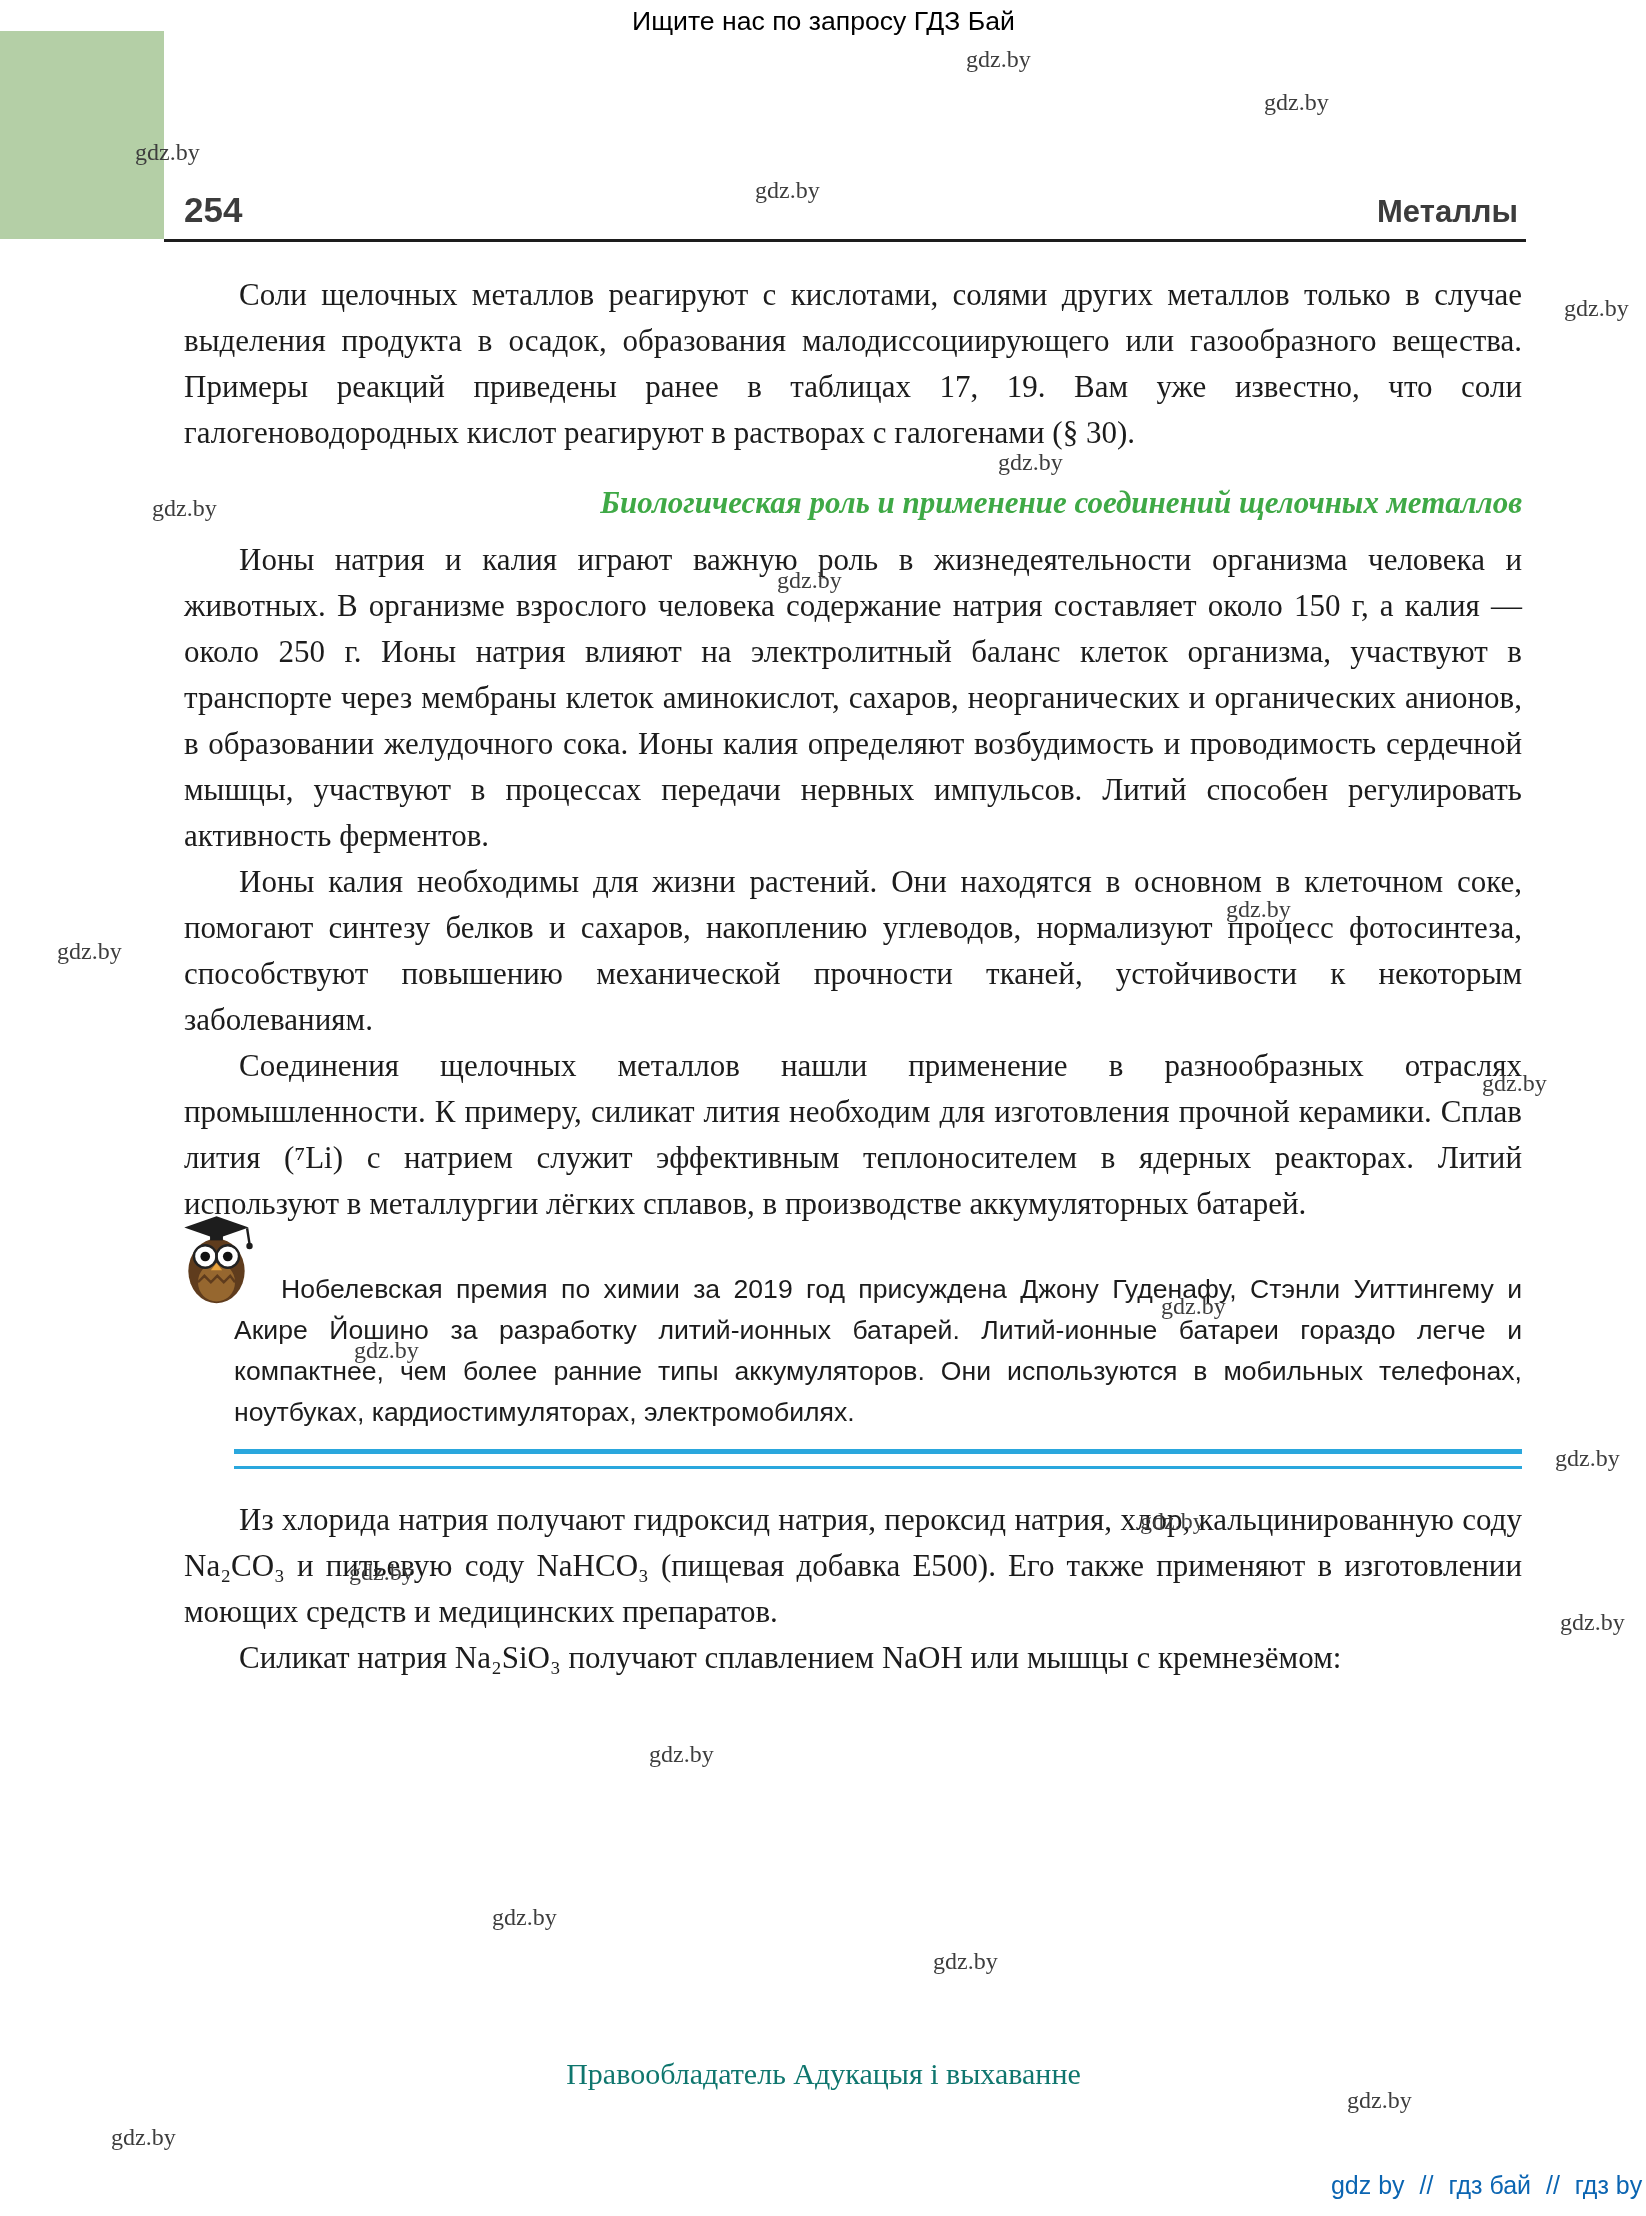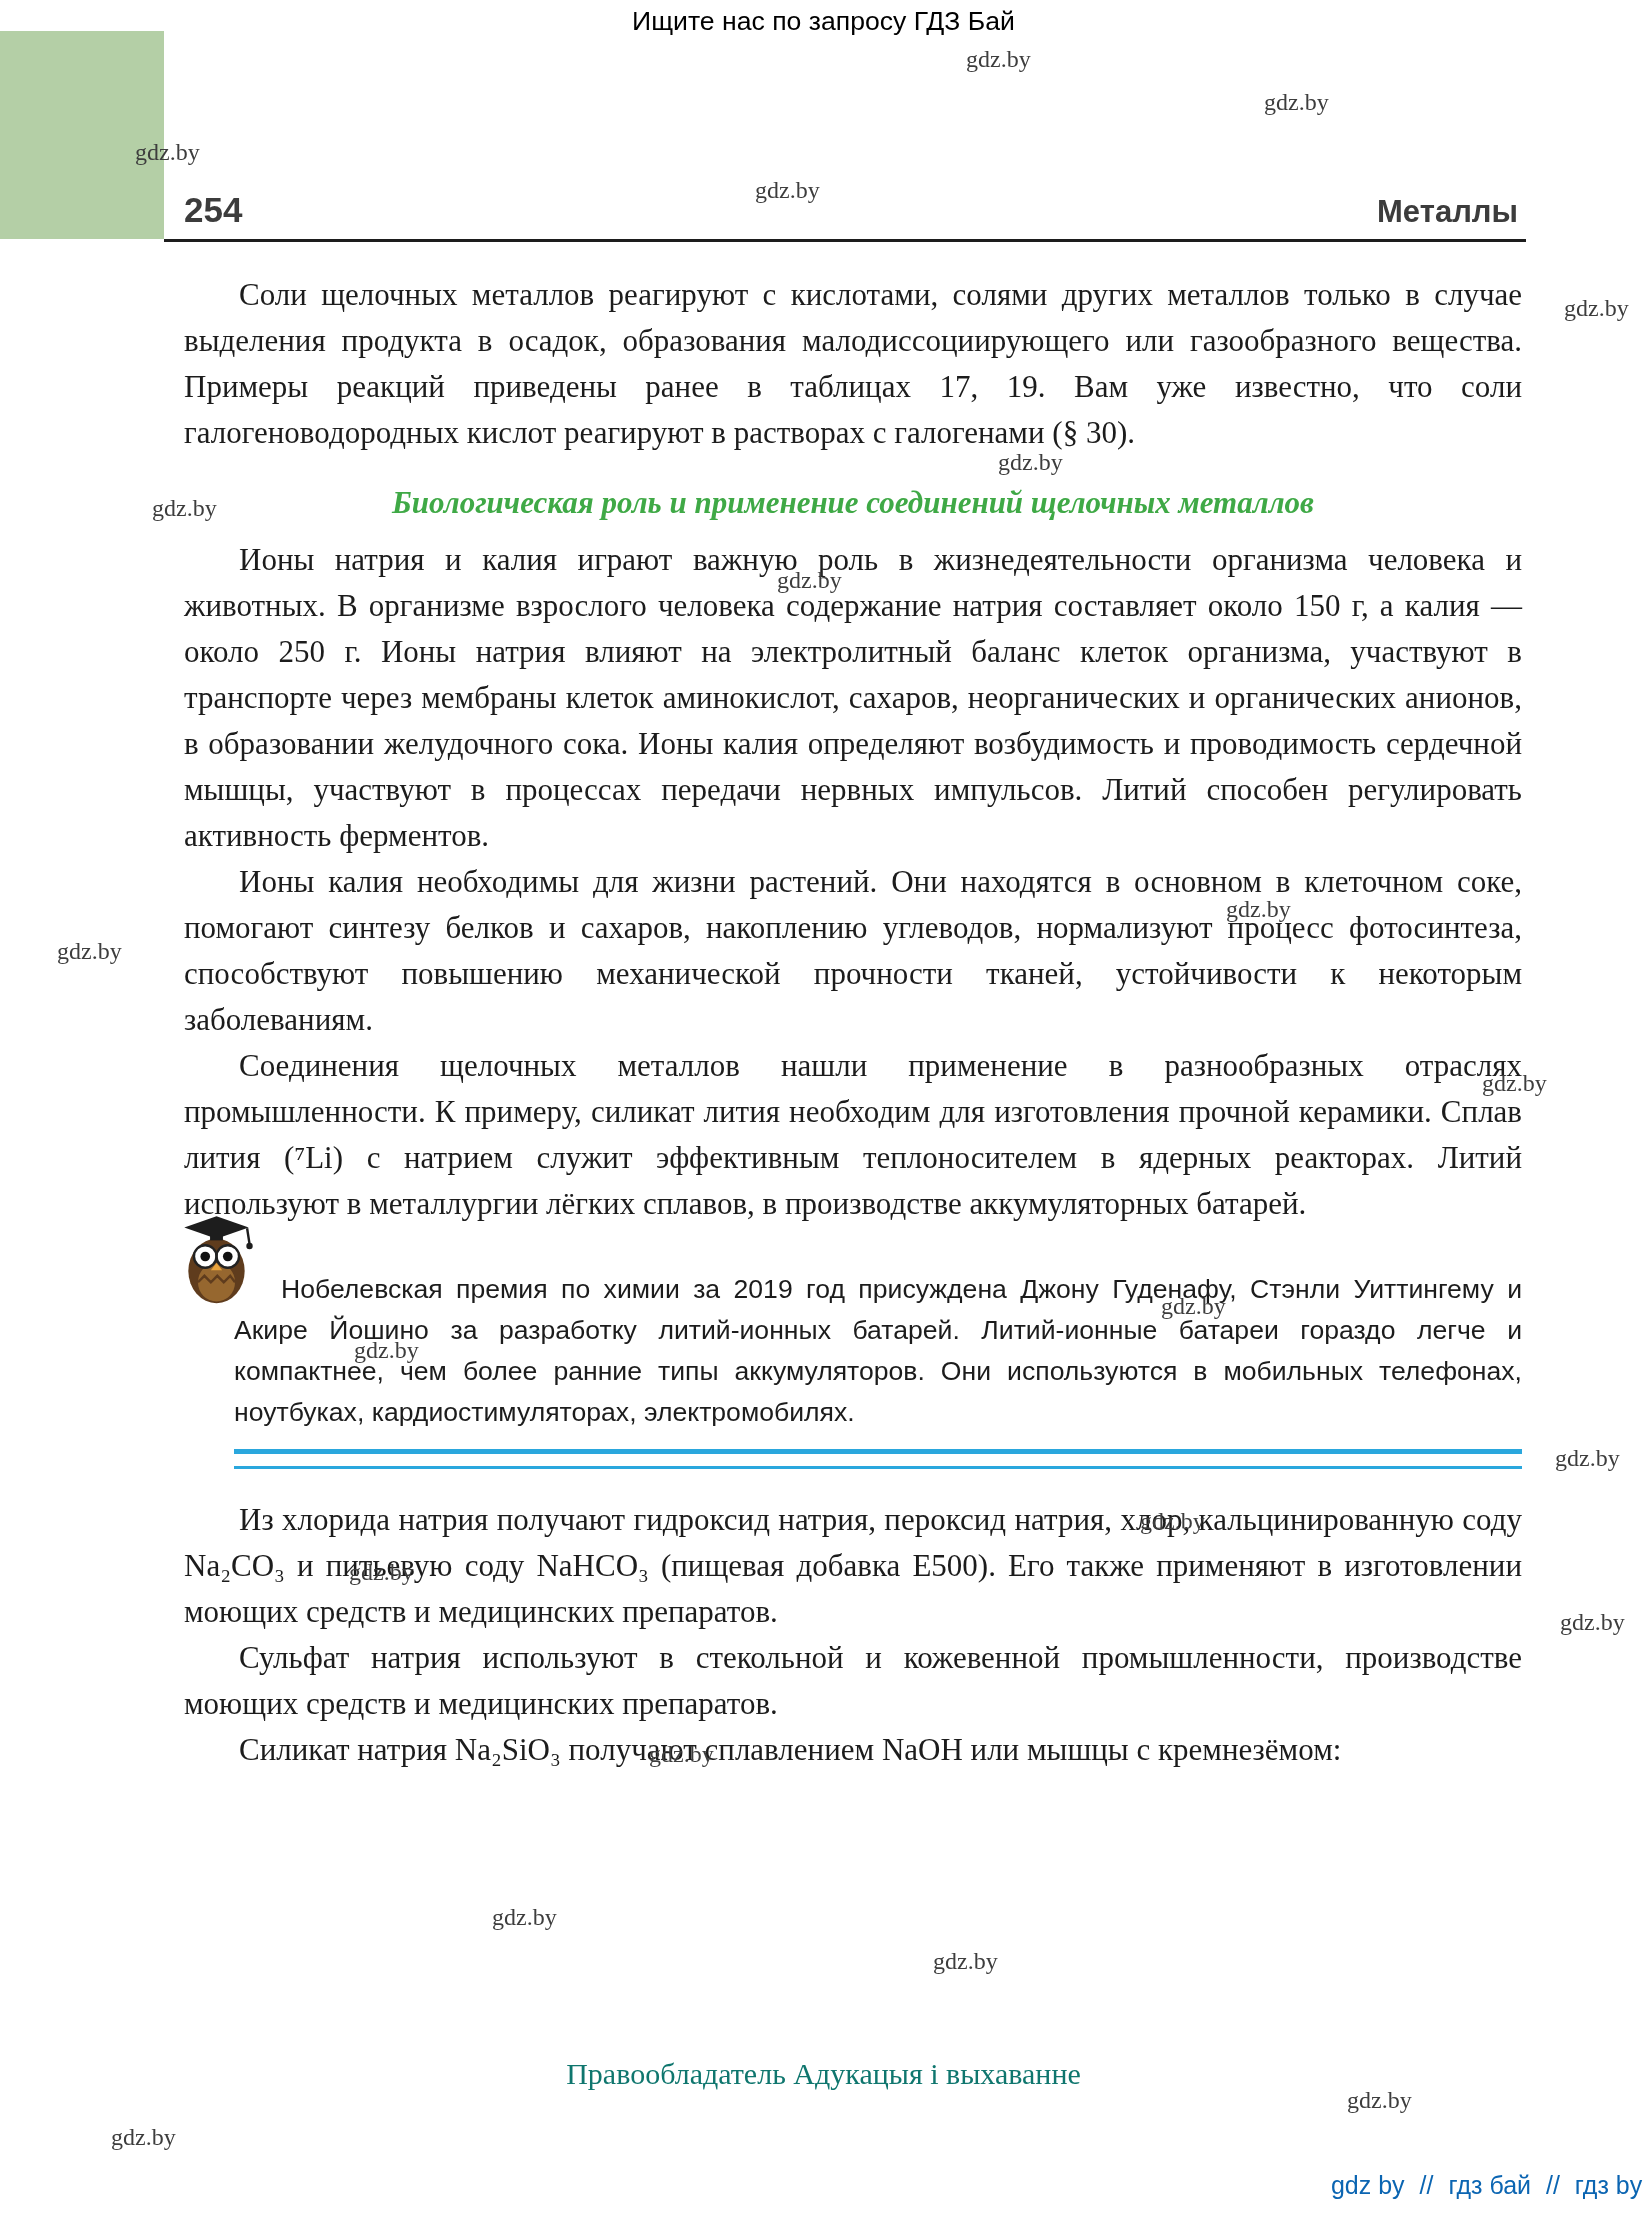--- a/index.html
+++ b/index.html
@@ -36,21 +36,21 @@
   }
   .content {
     position:absolute; top:251px; left:184px; width:1338px;
     font-size:31px; line-height:46px;
     text-align:justify;
   }
   .content p.body { text-indent:55px; }
   .content p.first { margin-top:21px; }
   .section-heading {
     font-size:31px; font-style:italic; font-weight:bold;
-    color:#3fa946; text-align:center;
+    color:#3fa946; text-align:right;
     margin:24px 0 11.3px 0;
   }
   .note {
     position:relative;
     margin:42px 0 28px 0;
     padding-left:50px;
     font-family:"Liberation Sans","DejaVu Sans",sans-serif;
     font-size:26.6px; line-height:41px;
     text-align:justify;
   }
@@ -119,21 +119,20 @@
         <line x1="88" y1="19" x2="91" y2="38" stroke="#1d1d1d" stroke-width="3"></line>
         <circle cx="91" cy="41" r="4" fill="#1d1d1d"></circle>
       </svg>
     </span>
     <p class="note-text">Нобелевская премия по химии за 2019 год присуждена Джону Гуденафу, Стэнли Уиттингему и Акире Йошино за разработку литий-ионных батарей. Литий-ионные батареи гораздо легче и компактнее, чем более ранние типы аккумуляторов. Они используются в мобильных телефонах, ноутбуках, кардиостимуляторах, электромобилях.</p>
     <div class="blue-line-1"></div>
     <div class="blue-line-2"></div>
   </div>
 
   <p class="body">Из хлорида натрия получают гидроксид натрия, пероксид натрия, хлор, кальцинированную соду Na₂CO₃ и питьевую соду NaHCO₃ (пищевая добавка Е500). Его также применяют в изготовлении моющих средств и медицинских препаратов.</p>
-  <p class="body">Сульфат натрия используют в стекольной и кожевенной промышленности, производстве моющих средств и медицинских препаратов.</p>
   <p class="body">Силикат натрия Na₂SiO₃ получают сплавлением NaOH или мышцы с кремнезёмом:</p>
 </main>
 
 <div class="footer-copyright">Правообладатель Адукацыя і выхаванне</div>
 
 <div class="footer-links">
   <a>gdz by</a>
   <span class="sep">//</span>
   <a>гдз бай</a>
   <span class="sep">//</span>

